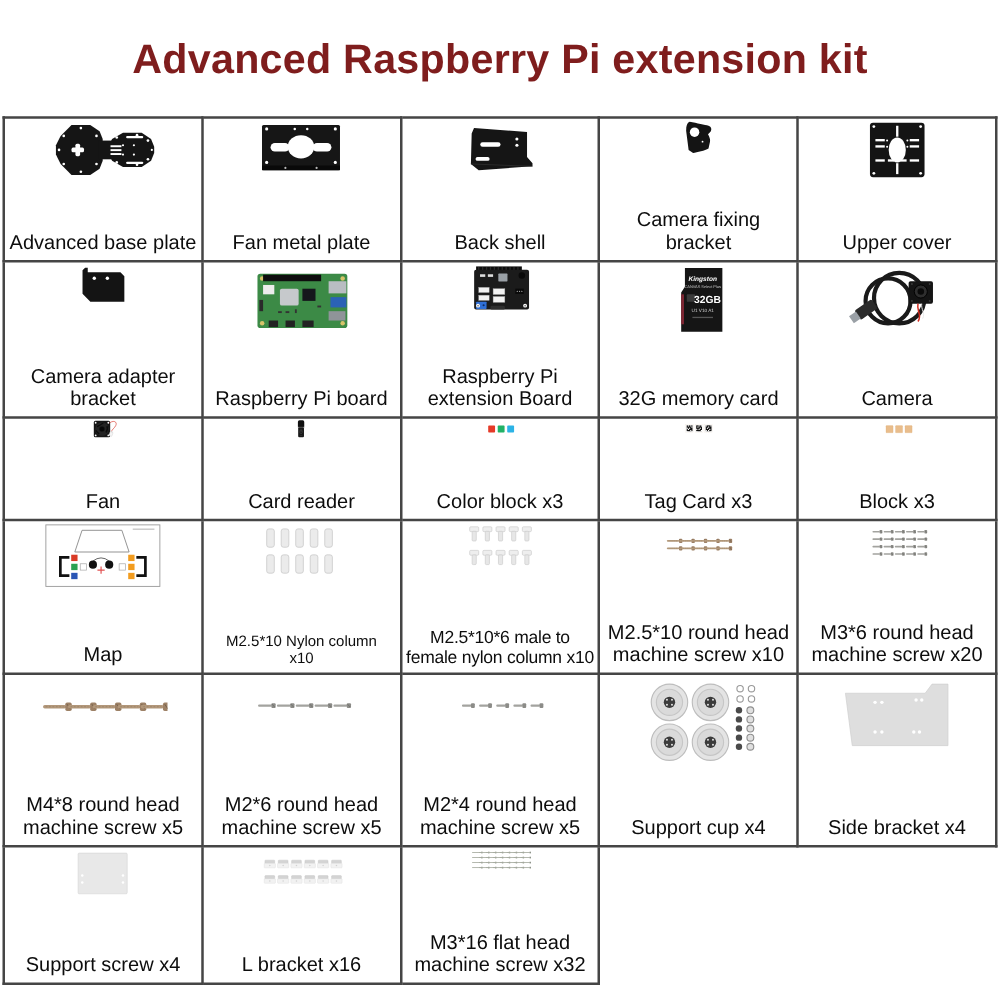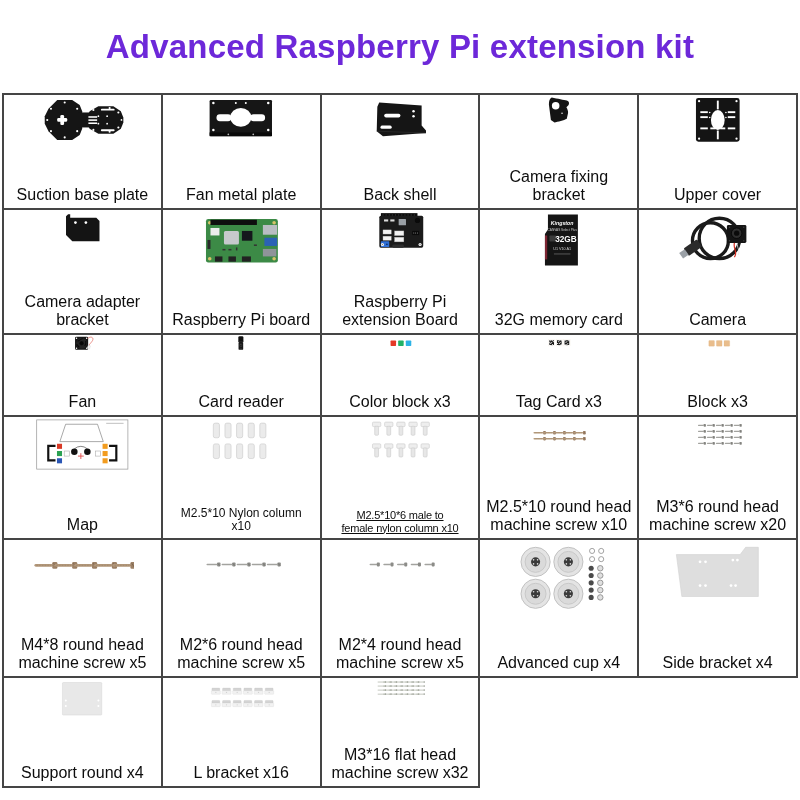--- a/index.html
+++ b/index.html
@@ -1,33 +1,33 @@
 <!DOCTYPE html>
 <html><head>
 <meta charset="utf-8">
 <style>
   html,body{margin:0;padding:0;}
   body{width:800px;height:800px;background:#fff;font-family:"Liberation Sans",sans-serif;overflow:hidden;}
   .title{height:93px;display:flex;align-items:center;justify-content:center;
-         font-size:33px;font-weight:bold;color:#6d28d9;letter-spacing:.2px;}
+         font-size:33px;font-weight:bold;color:#7f1d1d;letter-spacing:.2px;}
   table.kit{border-collapse:collapse;margin:0 auto;width:796px;table-layout:fixed;}
   td{border:2px solid #454545;padding:0;vertical-align:top;}
   td.empty{border:none;}
   .cell{display:flex;flex-direction:column;justify-content:flex-end;align-items:center;width:100%;gap:41px;}
   tr.r1 .cell{height:113px}
   tr.r2 .cell{height:123px}
   tr.r3 .cell{height:80px}
   tr.r4 .cell{height:121px}
   tr.r5 .cell{height:136px}
   tr.r6 .cell{height:108px}
   .img{flex:1;display:flex;align-items:flex-start;justify-content:center;width:100%;min-height:0;overflow:hidden;}
   .img svg{max-width:100%;max-height:100%;display:block;}
   .lbl{font-size:16px;line-height:1.13;text-align:center;white-space:pre;color:#0d0d0d;padding-bottom:4px;}
   .lbl.s15{font-size:12px;}
-  .lbl.s14{font-size:11px;letter-spacing:-.2px;text-decoration:underline;}
+  .lbl.s14{font-size:14px;letter-spacing:-.2px;}
 </style>
 </head>
 <body>
 
 <svg width="0" height="0" style="position:absolute" aria-hidden="true">
   <defs>
     <g id="nylcol">
         <rect width="10" height="24" rx="3" fill="#ebebeb" stroke="#c8c8c8"></rect>
       </g>
     <g id="tcol">
@@ -116,21 +116,21 @@
                   <circle cx="118" cy="59" r="1.7"></circle>
                   <circle cx="132" cy="52" r="1.7"></circle>
                   <circle cx="100" cy="34" r="1.4"></circle>
                   <circle cx="100" cy="46" r="1.4"></circle>
                   <circle cx="114" cy="34" r="1.4"></circle>
                   <circle cx="114" cy="46" r="1.4"></circle>
                   <circle cx="137" cy="40" r="1.4"></circle>
                 </g>
     </svg>
             </div>
-    <div class="lbl">Suction base plate</div>
+    <div class="lbl">Advanced base plate</div>
   </div>
         </td>
   <td>
           <div class="cell">
     <div class="img">
               <svg viewBox="0 0 150 80">
       <rect x="25" y="8" width="100" height="58" rx="2" fill="#161616"></rect>
       <rect x="25" y="60" width="100" height="6" fill="#090909"></rect>
       <ellipse cx="75" cy="36" rx="17" ry="15" fill="#fff"></ellipse>
       <rect x="36" y="31" width="24" height="11" rx="5.5" fill="#fff"></rect>
@@ -668,21 +668,21 @@
                   <circle cx="121" cy="39" r="3" fill="#e0e0e0" stroke="#909090"></circle>
                   <circle cx="111" cy="47" r="2.8" fill="#4a4a4a"></circle>
                   <circle cx="121" cy="47" r="3" fill="#e0e0e0" stroke="#909090"></circle>
                   <circle cx="111" cy="55" r="2.8" fill="#4a4a4a"></circle>
                   <circle cx="121" cy="55" r="3" fill="#e0e0e0" stroke="#909090"></circle>
                   <circle cx="111" cy="63" r="2.8" fill="#4a4a4a"></circle>
                   <circle cx="121" cy="63" r="3" fill="#e0e0e0" stroke="#909090"></circle>
                 </g>
     </svg>
             </div>
-    <div class="lbl">Advanced cup x4</div>
+    <div class="lbl">Support cup x4</div>
   </div>
         </td>
   <td>
           <div class="cell">
     <div class="img">
               <svg viewBox="0 0 150 80">
       <path d="M30,16 L100,16 L106,8 L120,8 L120,62 L36,62 Z" fill="#dedede" stroke="#cfcfcf" stroke-width="0.6"></path>
       <g fill="#fff">
                   <circle cx="56" cy="24" r="1.5"></circle>
                   <circle cx="62" cy="24" r="1.5"></circle>
@@ -707,21 +707,21 @@
               <svg viewBox="0 0 150 80">
       <rect x="40" y="8" width="70" height="58" rx="1.5" fill="#e8e8e8" stroke="#d2d2d2" stroke-width="0.8"></rect>
       <g fill="#fff">
                   <circle cx="46" cy="40" r="1.8"></circle>
                   <circle cx="46" cy="50" r="1.8"></circle>
                   <circle cx="104" cy="40" r="1.8"></circle>
                   <circle cx="104" cy="50" r="1.8"></circle>
                 </g>
     </svg>
             </div>
-    <div class="lbl">Support round x4</div>
+    <div class="lbl">Support screw x4</div>
   </div>
         </td>
   <td>
           <div class="cell">
     <div class="img">
               <svg viewBox="0 0 150 80">
       <use href="#lbrk" x="22" y="18"></use>
                 <use href="#lbrk" x="41" y="18"></use>
                 <use href="#lbrk" x="60" y="18"></use>
                 <use href="#lbrk" x="79" y="18"></use>

